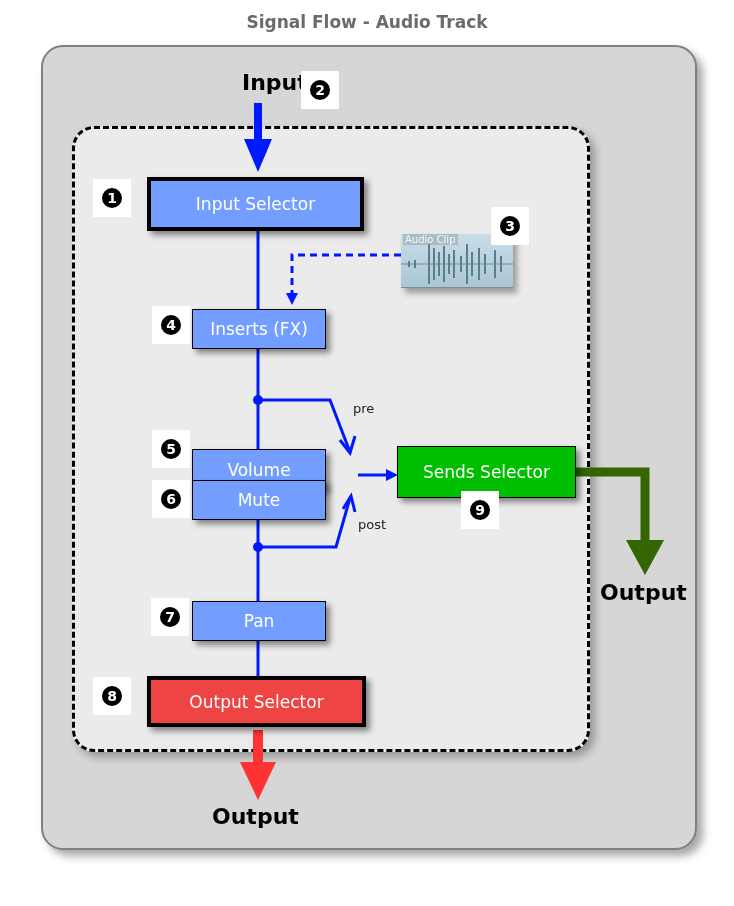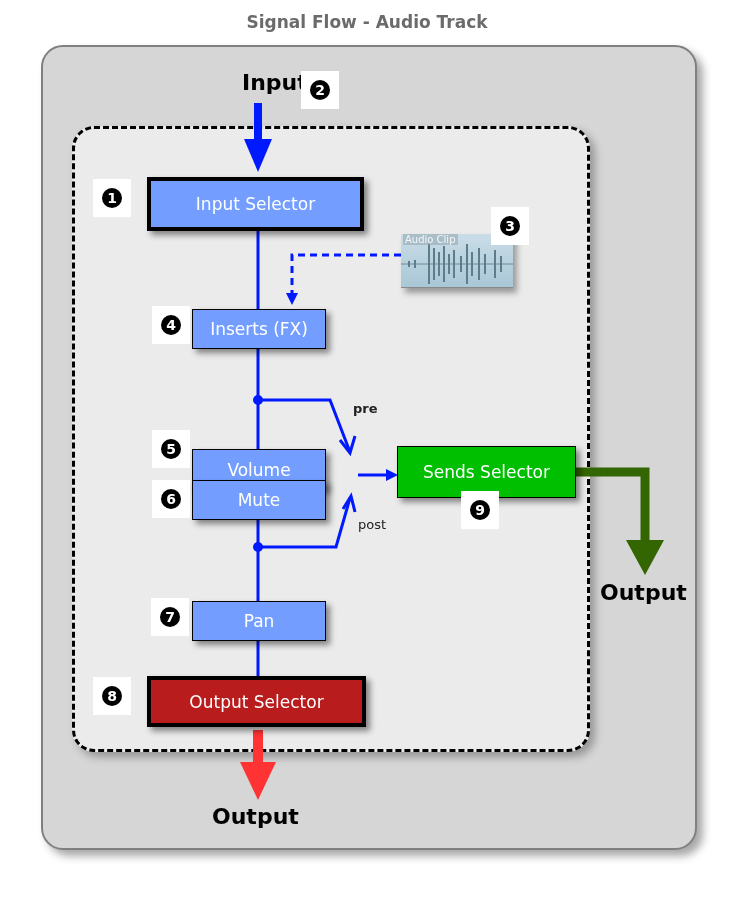--- a/index.html
+++ b/index.html
@@ -4,21 +4,21 @@
 <style>
   html, body { margin:0; padding:0; background:#ffffff; }
   body { width:734px; height:906px; position:relative; overflow:hidden; font-family:"DejaVu Sans", sans-serif; }
   .title { position:absolute; left:0; width:734px; top:12px; text-align:center; font-size:17px; font-weight:bold; color:#6b6b6b; }
   .outer { position:absolute; left:41px; top:45px; width:652px; height:801px; background:#d6d6d6; border:2px solid #808080; border-radius:22px; box-shadow:6px 6px 8px rgba(0,0,0,0.35); }
   .inner { position:absolute; left:72px; top:126px; width:512px; height:620px; background:#ebebeb; border:3px dashed #000; border-radius:22px; box-shadow:5px 5px 8px rgba(0,0,0,0.3); }
   svg.wires { position:absolute; left:0; top:0; width:734px; height:906px; pointer-events:none; }
   .block { position:absolute; display:flex; align-items:center; justify-content:center; color:#fff; font-size:17px; box-sizing:border-box; box-shadow:4px 4px 6px rgba(0,0,0,0.45); }
   .blue-big { background:#739eff; border:4px solid #000; }
   .blue-small { background:#739eff; border:1.5px solid #000; }
-  .red-big { background:#b91c1c; border:4px solid #000;text-align:right; }
+  .red-big { background:#ef4444; border:4px solid #000;text-align:right; }
   .green-big { background:#00bf00; border:1px solid #000000; }
   .badge { position:absolute; width:38px; height:38px; background:#fff; display:flex; align-items:center; justify-content:center; }
   .badge span { width:20px; height:20px; border-radius:50%; background:#000; color:#fff; font-size:14px; font-weight:bold; display:flex; align-items:center; justify-content:center; }
   .big-label { position:absolute; font-size:22px; font-weight:bold; color:#000; }
   .small-label { position:absolute; font-size:13px; color:#222; }
   .clip { position:absolute; left:401px; top:234px; width:112px; height:53px; background:linear-gradient(#c9dde7,#a9c7d6); box-shadow:4px 5px 6px rgba(0,0,0,0.35); border-bottom:1px solid #888; }
   .clip-label { position:absolute; left:2px; top:0px; font-size:10px; color:#f4f8fa; background:rgba(140,160,170,0.5); padding:0 2px; }
 </style>
 </head>
 <body>
@@ -105,21 +105,21 @@
 </div>
 <div class="badge" style="left:491px; top:207px;">
     <span>3</span>
   </div>
 
 <div class="block blue-small" style="left:192px; top:309px; width:134px; height:40px;">Inserts (FX)</div>
 <div class="badge" style="left:152px; top:306px;">
     <span>4</span>
   </div>
 
-<div class="small-label" style="left:353px; top:401px;font-weight:bold;">pre</div>
+<div class="small-label" style="left:353px; top:401px;">pre</div>
 
 <div class="block blue-small" style="left:192px; top:449px; width:134px; height:41px;">Volume</div>
 <div class="badge" style="left:152px; top:430px;">
     <span>5</span>
   </div>
 
 <div class="block blue-small" style="left:192px; top:480px; width:134px; height:40px;">Mute</div>
 <div class="badge" style="left:152px; top:480px;">
     <span>6</span>
   </div>

